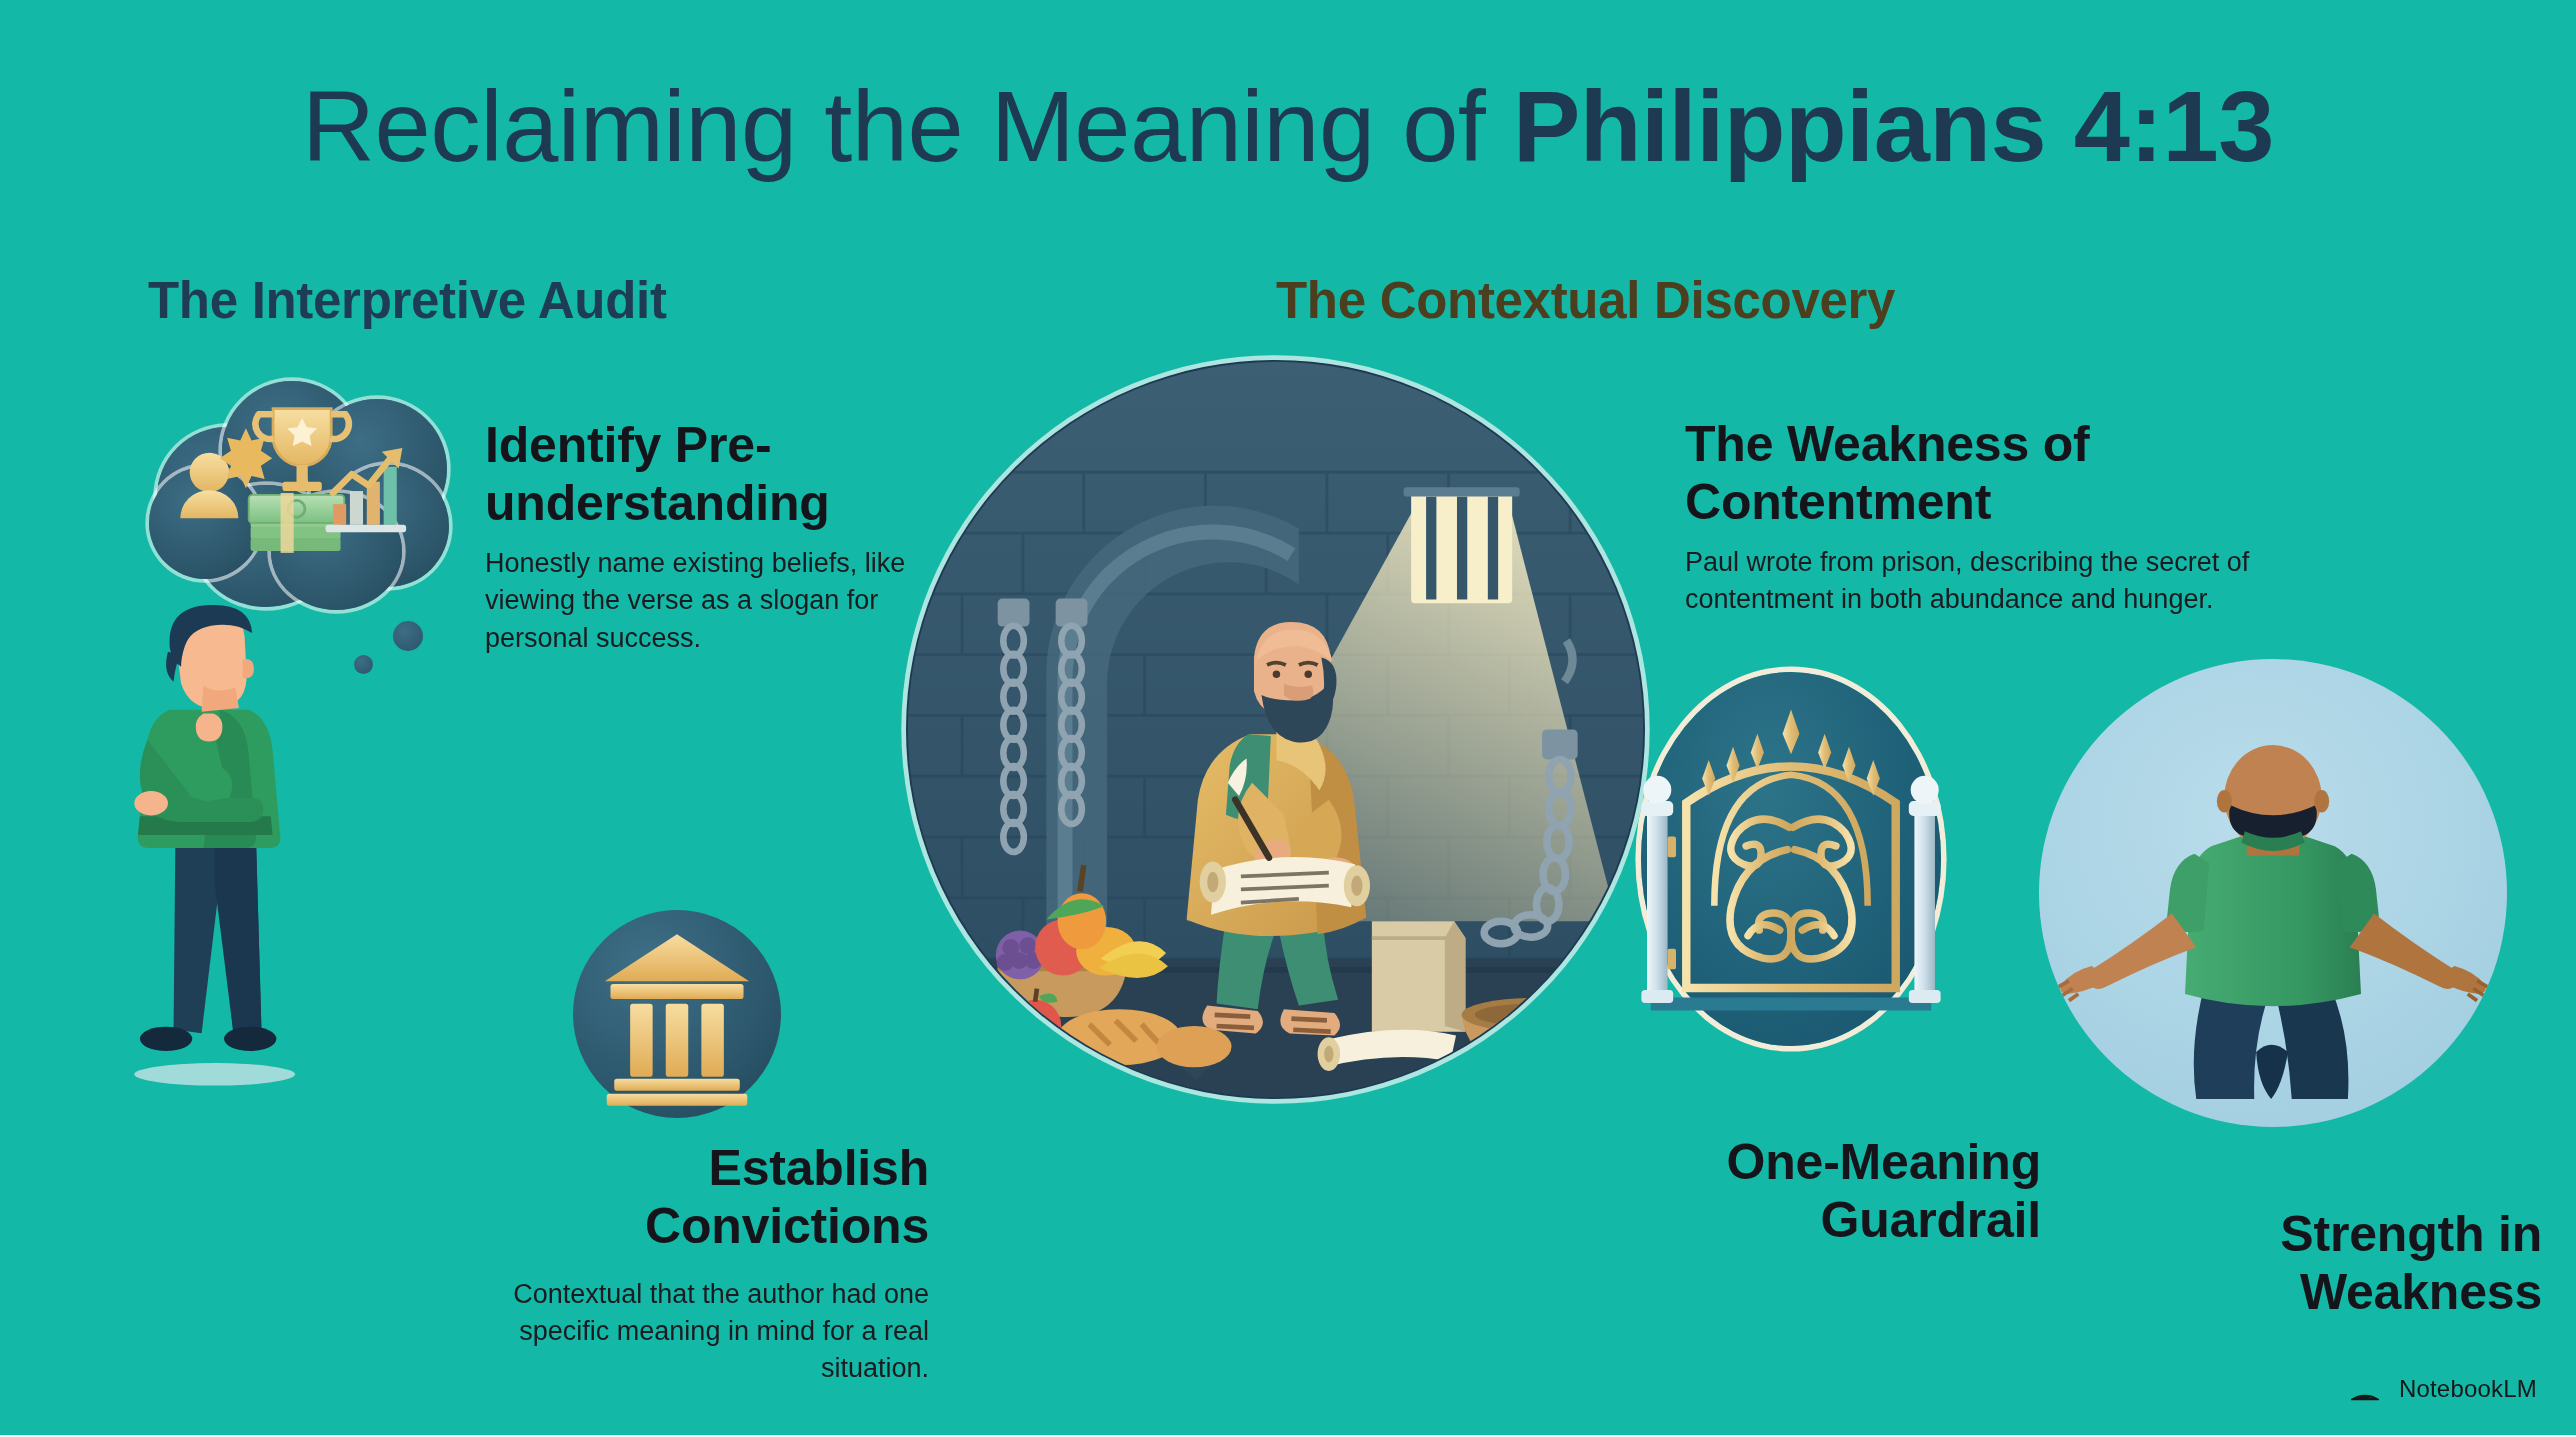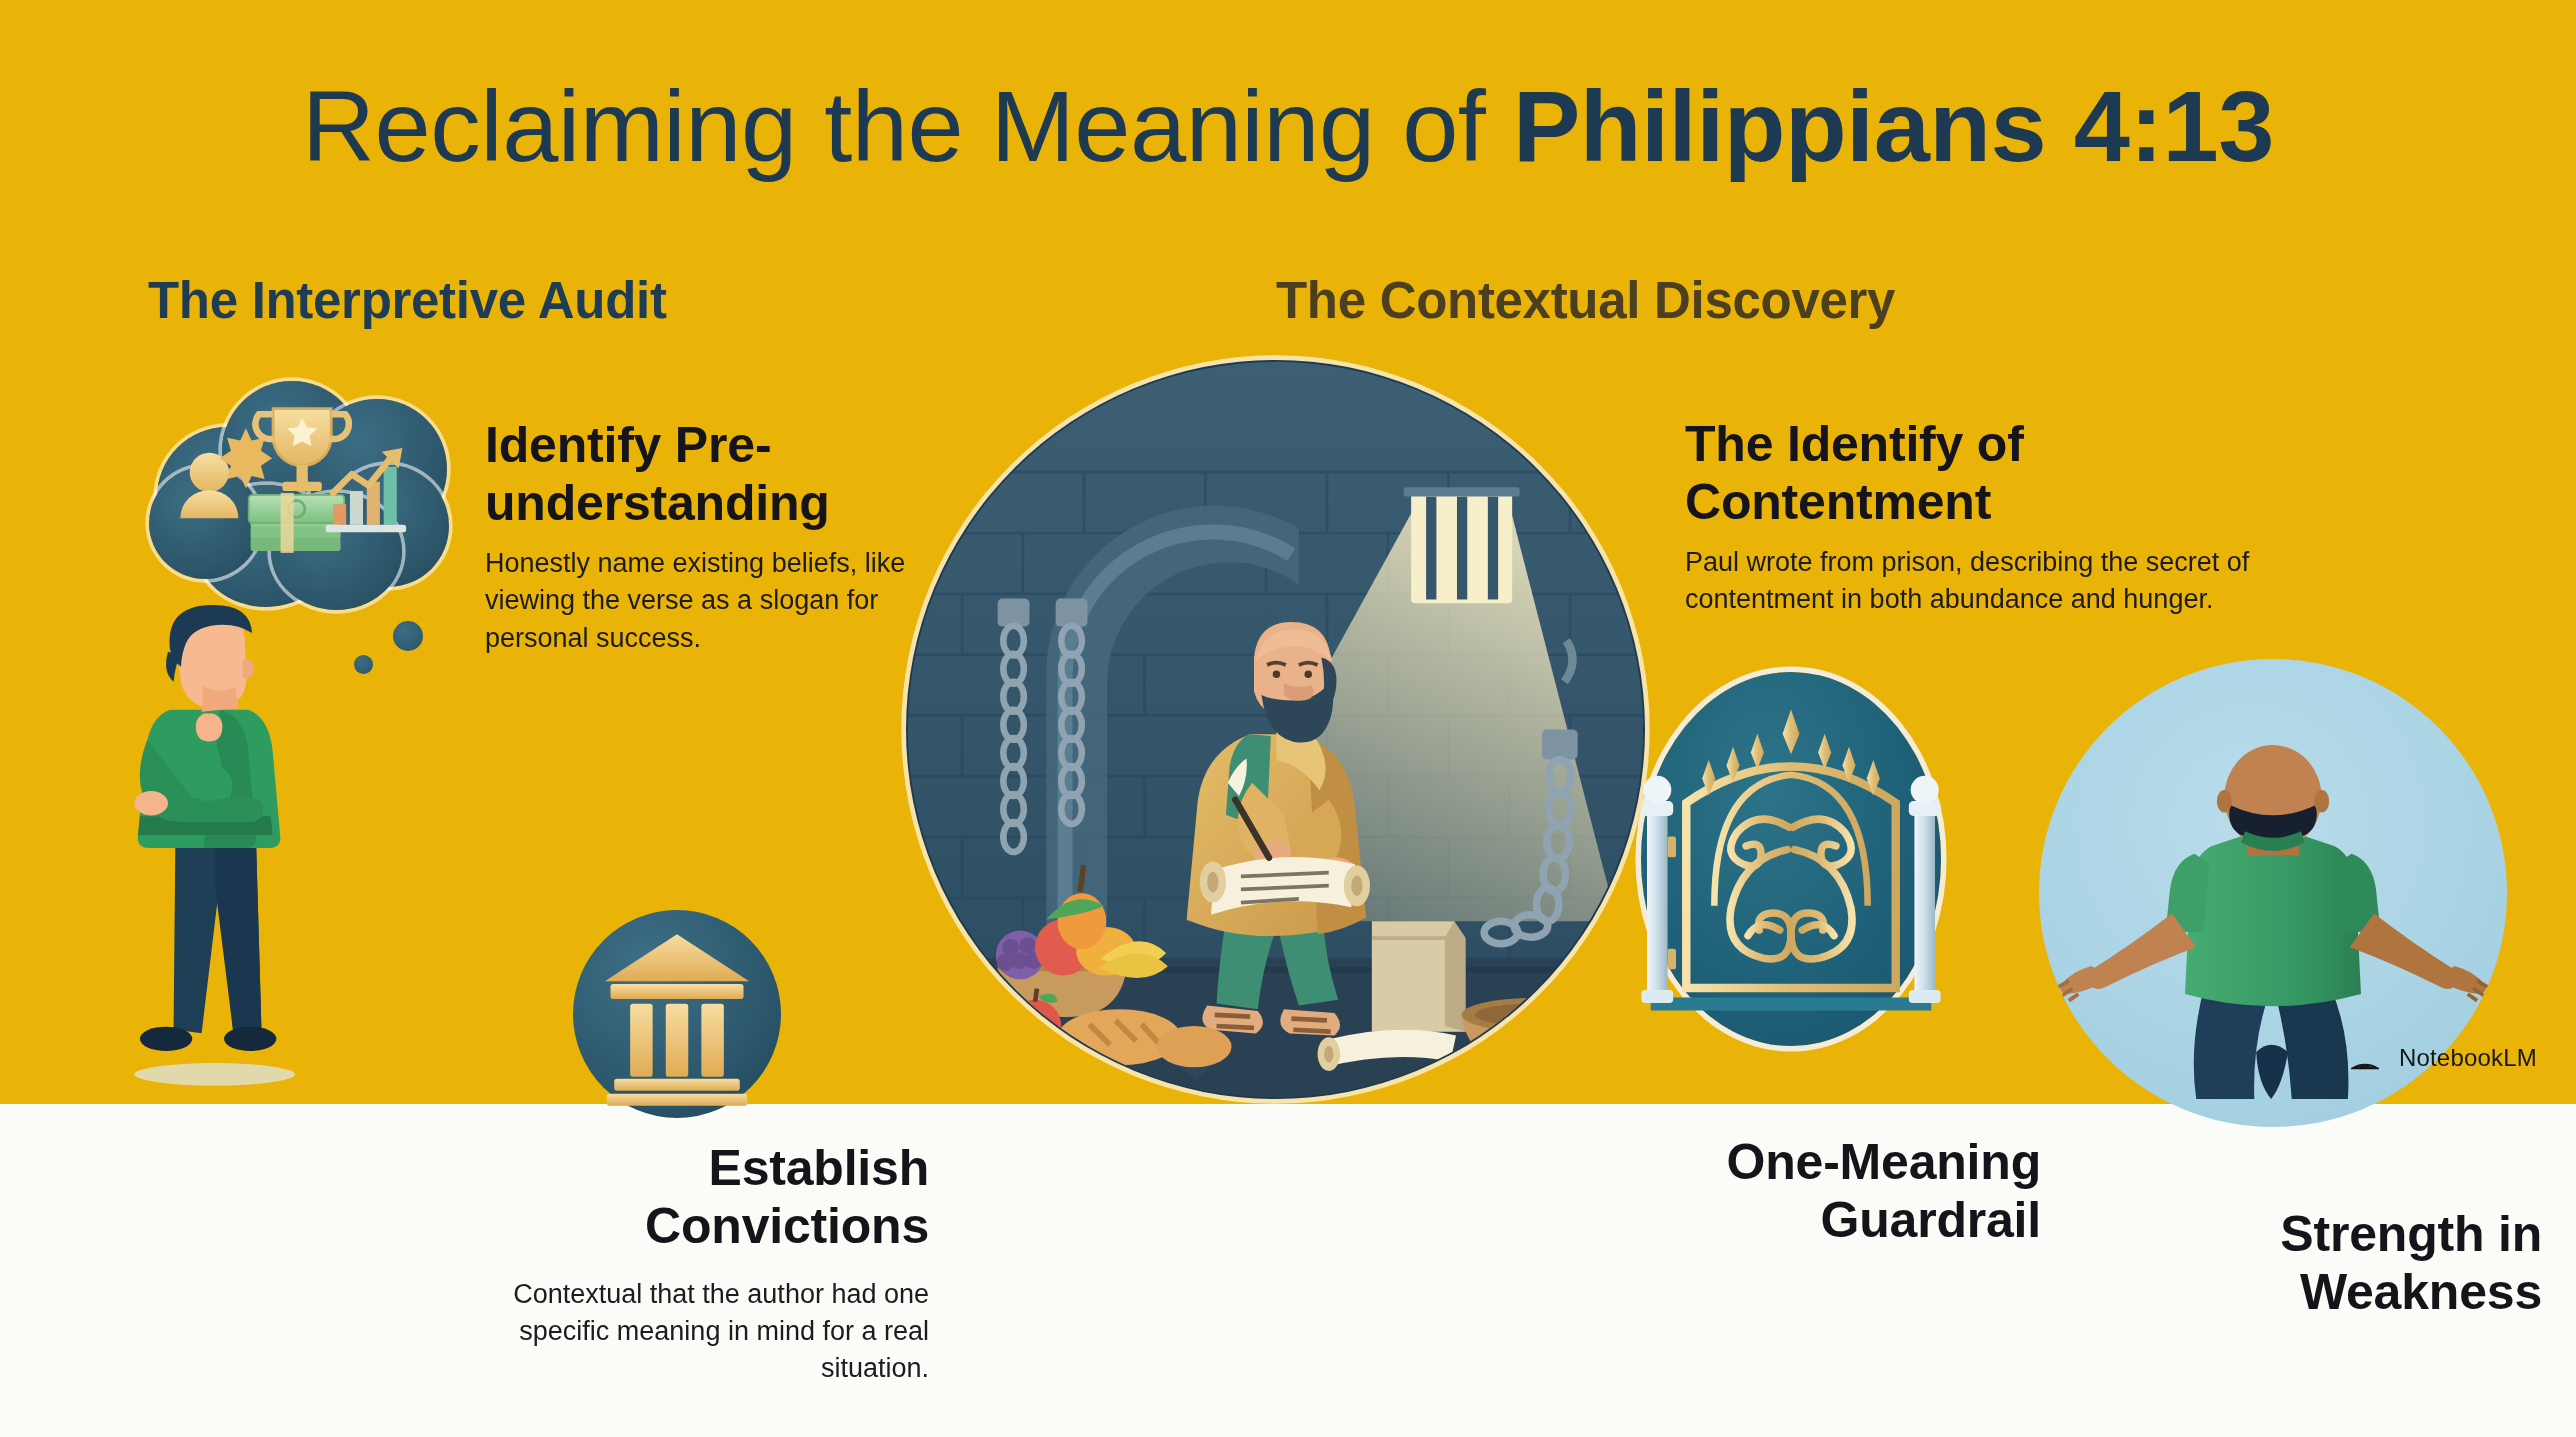--- a/index.html
+++ b/index.html
@@ -3,21 +3,21 @@
 <meta charset="utf-8">
 <style>
   * { margin:0; padding:0; box-sizing:border-box; }
   html,body { width:2576px; height:1438px; }
   body {
     background:#fbfbf8;
     font-family:"Liberation Sans", sans-serif;
     position:relative;
     overflow:hidden;
   }
-  #canvas { position:relative; width:2576px; height:1104px; background:#eab308;padding-left:44px; }
+  #canvas { position:relative; width:2576px; height:1435px; background:#14b8a6;padding-left:44px; }
 
   
   .main-title {
     position:absolute; left:0; top:73px; width:2576px;
     text-align:center;
     font-size:101px;
     line-height:1.05;
     color:#1e3a52;
     letter-spacing:-0.5px;
     white-space:nowrap;
@@ -578,21 +578,21 @@
     <h3>Identify Pre-understanding</h3>
     <p>Honestly name existing beliefs, like viewing the verse as a slogan for personal success.</p>
   </div>
 
   <div class="blk center" id="blk-establish">
     <h3>Establish Convictions</h3>
     <p>Contextual that the author had one specific meaning in mind for a real situation.</p>
   </div>
 
   <div class="blk" id="blk-contentment">
-    <h3>The Identify of Contentment</h3>
+    <h3>The Weakness of Contentment</h3>
     <p>Paul wrote from prison, describing the secret of contentment in both abundance and hunger.</p>
   </div>
 
   <div class="blk center" id="blk-guardrail">
     <h3>One-Meaning Guardrail</h3>
   </div>
 
   <div class="blk center" id="blk-strength">
     <h3>Strength in Weakness</h3>
   </div>

